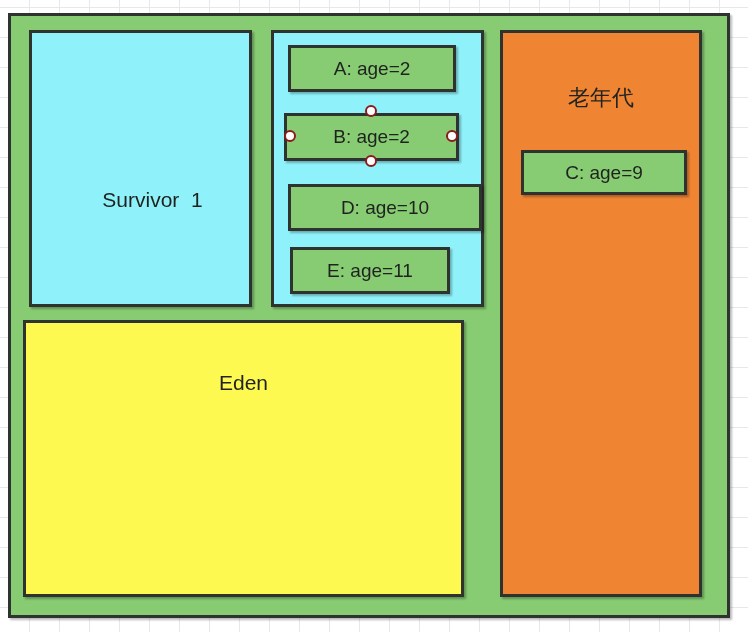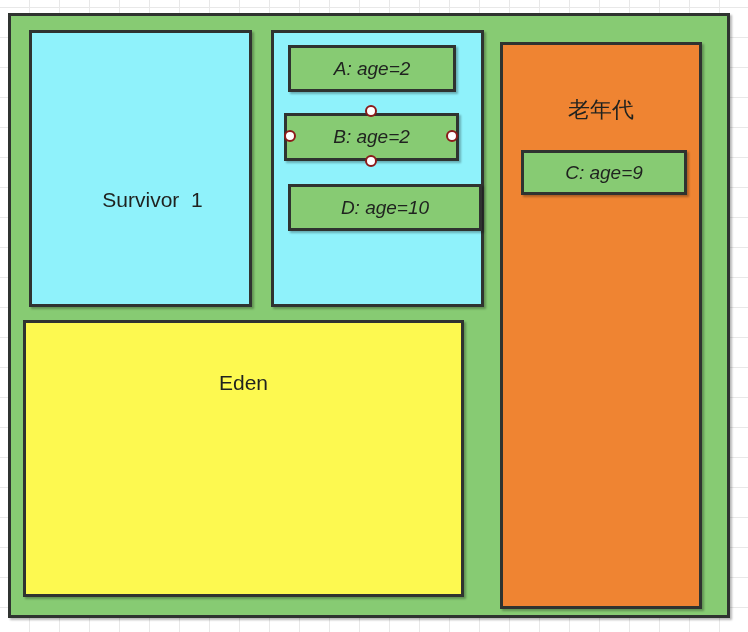--- a/index.html
+++ b/index.html
@@ -71,36 +71,34 @@
   }
 
   
   .obj-box {
     background: #87cb73;
   }
   .obj-box .label {
     font-size: 19px;
     top: 50%;
     transform: translateY(-52%);
-    font-style: italic;
   }
   #obj-a { left: 288px; top: 45px;  width: 168px; height: 47px; }
   #obj-b { left: 284px; top: 113px; width: 175px; height: 48px; padding-left: 41px; }
   #obj-d { left: 288px; top: 184px; width: 194px; height: 47px; }
   #obj-e { left: 290px; top: 247px; width: 160px; height: 47px; }
   #obj-c { left: 521px; top: 150px; width: 166px; height: 45px; }
 
   
   #old-gen-region {
     left: 500px;
     top: 30px;
     width: 202px;
     height: 567px;
     background: #ef8432;
-    margin-top: 12px;
   }
   #old-gen-region .label.title {
     top: 50px;
     font-size: 22px;
   }
 
   
   #eden-region {
     left: 23px;
     top: 320px;
@@ -155,20 +153,23 @@
   </div>
 
   <div class="box obj-box" id="obj-b">
     <div class="label">B: age=2</div>
   </div>
 
   <div class="box obj-box" id="obj-d">
     <div class="label">D: age=10</div>
   </div>
 
+  <div class="box obj-box" id="obj-e">
+    <div class="label">E: age=11</div>
+  </div>
 
   <div class="box obj-box" id="obj-c">
     <div class="label">C: age=9</div>
   </div>
 
   <div class="handle" id="handle-b-top"></div>
   <div class="handle" id="handle-b-bottom"></div>
   <div class="handle" id="handle-b-left"></div>
   <div class="handle" id="handle-b-right"></div>
 

